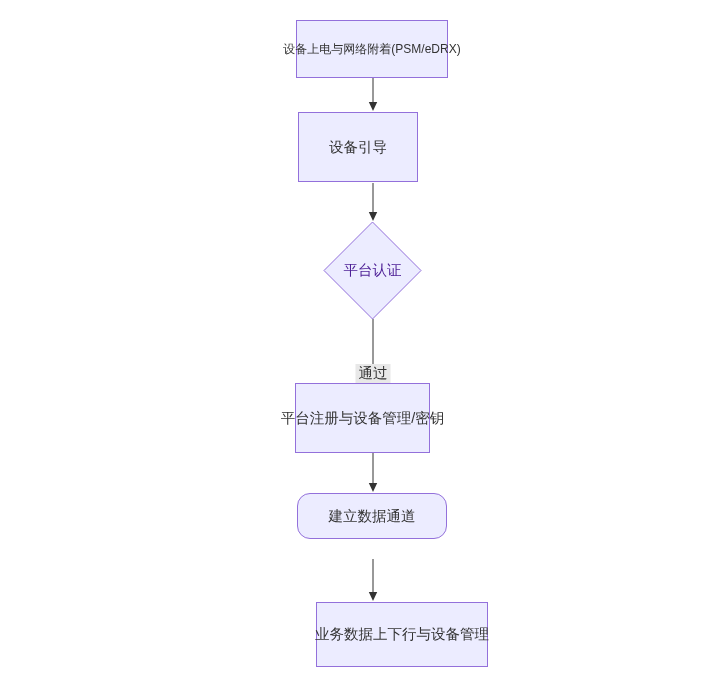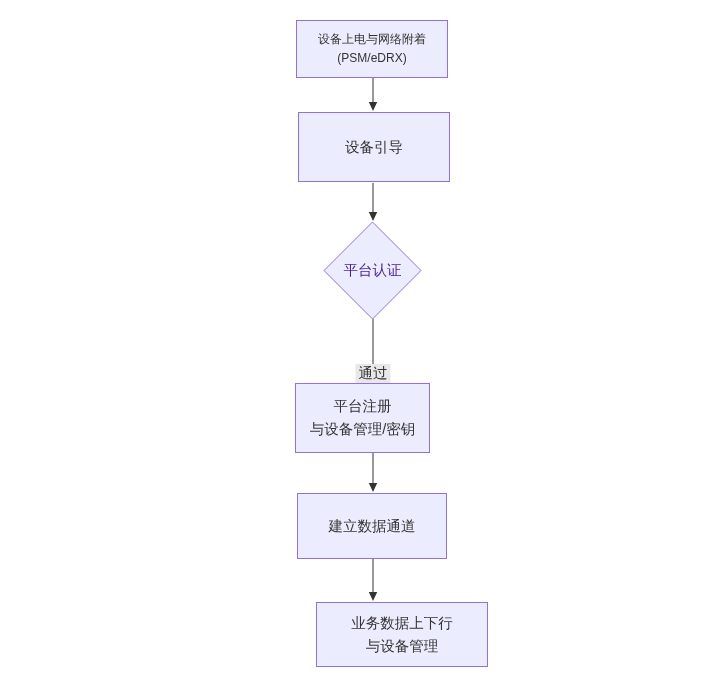--- a/index.html
+++ b/index.html
@@ -12,32 +12,32 @@
     color: #333333;
   }
   .canvas { position: absolute; left: 0; top: 0; width: 726px; height: 700px; }
   .edges-svg { position: absolute; left: 0; top: 0; pointer-events: none; }
 
   .node {
     position: absolute;
     background: #ECECFF;
     border: 1px solid #9370DB;
     display: flex;
-    flex-direction: column;
+    flex-direction: row;
     align-items: center;
     justify-content: center;
     text-align: center;
     color: #333333;
   }
   .node .line { line-height: 1.58; white-space: nowrap; }
 
   .node-1 { left: 296px; top: 20px;  width: 152px; height: 58px; font-size: 12px; }
-  .node-2 { left: 298px; top: 112px; width: 152px; height: 70px; font-size: 14.5px; }
+  .node-2 { left: 298px; top: 112px; width: 120px; height: 70px; font-size: 14.5px; }
   .node-4 { left: 295px; top: 383px; width: 135px; height: 70px; font-size: 14.5px; }
-  .node-5 { left: 297px; top: 493px; width: 150px; height: 66px; font-size: 14.5px; }
+  .node-5 { left: 297px; top: 493px; width: 150px; height: 46px; font-size: 14.5px; border-radius: 13px; }
   .node-6 { left: 316px; top: 602px; width: 172px; height: 65px; font-size: 14.5px; }
 
   .diamond-label {
     position: absolute;
     left: 324px; top: 261px; width: 97px;
     text-align: center;
     font-size: 14.5px;
     color: #4c1d95;
     white-space: nowrap;
   }

